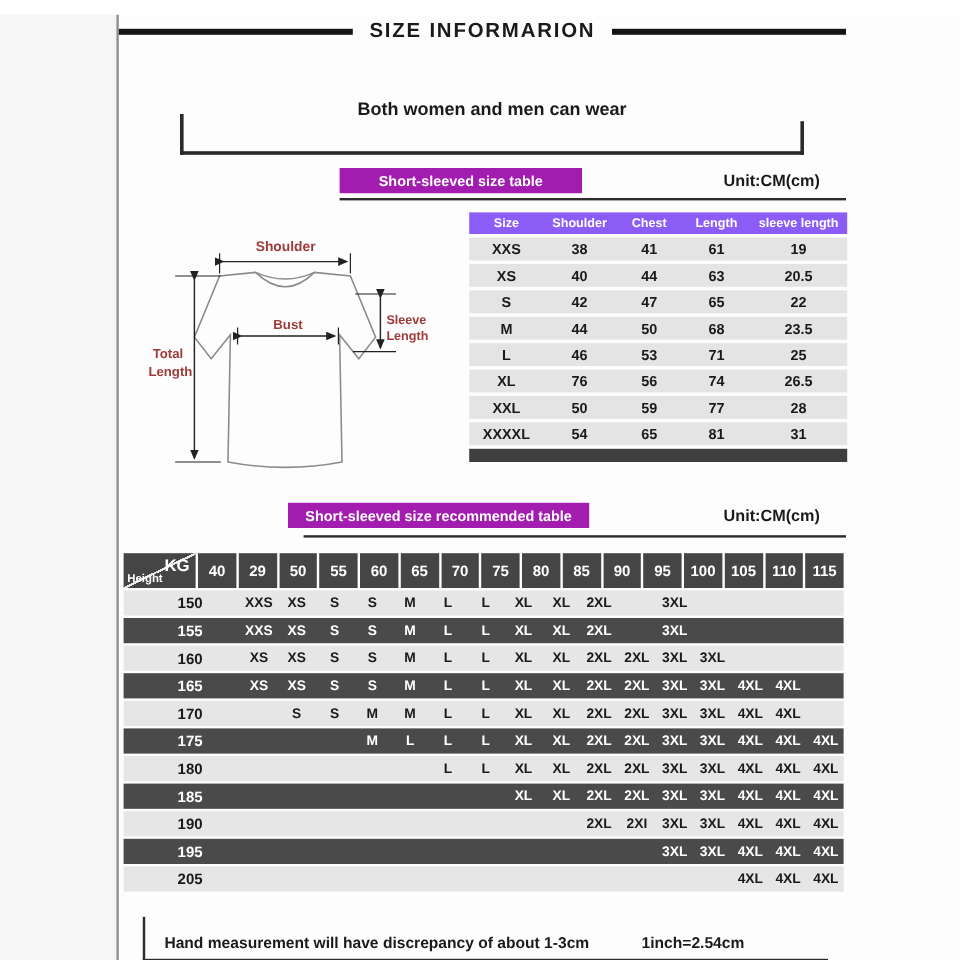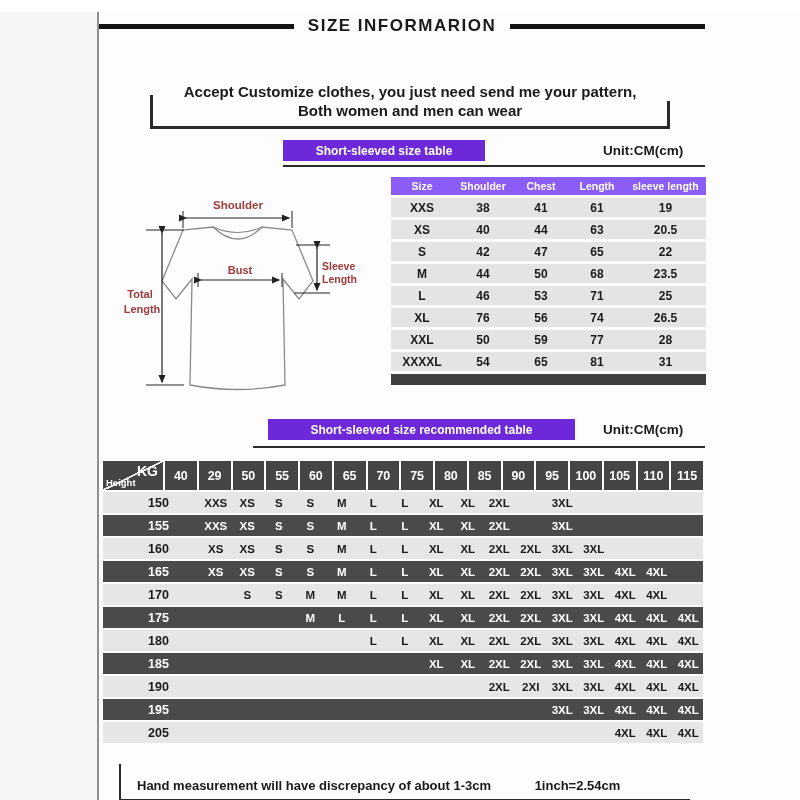--- a/index.html
+++ b/index.html
@@ -16,24 +16,24 @@
   .page-title{font-size:17px;font-weight:bold;letter-spacing:1.5px;padding:0 14px;white-space:nowrap;}
 
   
   .notice{position:absolute;left:150px;top:70px;width:520px;height:47px;text-align:center;}
   .notice .l1,.notice .l2{font-size:15px;font-weight:bold;line-height:19px;white-space:nowrap;}
   .notice .b-bottom{position:absolute;left:0;right:0;bottom:0;height:3px;background:#2a2a2a;}
   .notice .b-left{position:absolute;left:0;bottom:0;width:3px;height:34px;background:#2a2a2a;}
   .notice .b-right{position:absolute;right:0;bottom:0;width:3px;height:28px;background:#2a2a2a;}
 
   
-  .sec-bar{position:absolute;height:21px;background:#6d28d9;color:#fff;font-size:12px;font-weight:bold;
+  .sec-bar{position:absolute;height:21px;background:#a21caf;color:#fff;font-size:12px;font-weight:bold;
            display:flex;align-items:center;justify-content:center;white-space:nowrap;}
   .sec1{left:283px;top:128px;width:202px;}
-  .sec2{left:268px;top:407px;width:307px;}
+  .sec2{left:240px;top:407px;width:251px;}
   .unit{position:absolute;font-size:13.5px;font-weight:bold;white-space:nowrap;}
   .unit1{left:603px;top:131px;}
   .unit2{left:603px;top:410px;}
   .rule{position:absolute;height:2px;background:#2b2b2b;}
   .rule1{left:283px;top:153px;width:422px;}
   .rule2{left:253px;top:434px;width:452px;}
 
   
   .size-table{position:absolute;left:391px;top:165px;width:315px;}
   .st-head{display:flex;height:18px;background:#8b5cf6;color:#fff;align-items:center;}
@@ -74,21 +74,20 @@
   <div class="left-margin"></div>
   <div class="left-rule"></div>
 
   <div class="title-row">
     <div class="title-bar"></div>
     <div class="page-title">SIZE INFORMARION</div>
     <div class="title-bar"></div>
   </div>
 
   <div class="notice">
-    <div class="l1">Accept Customize clothes, you just need send me your pattern,</div>
     <div class="l2">Both women and men can wear</div>
     <div class="b-left"></div>
     <div class="b-bottom"></div>
     <div class="b-right"></div>
   </div>
 
   <div class="sec-bar sec1">Short-sleeved size  table</div>
   <div class="unit unit1">Unit:CM(cm)</div>
   <div class="rule rule1"></div>
 

